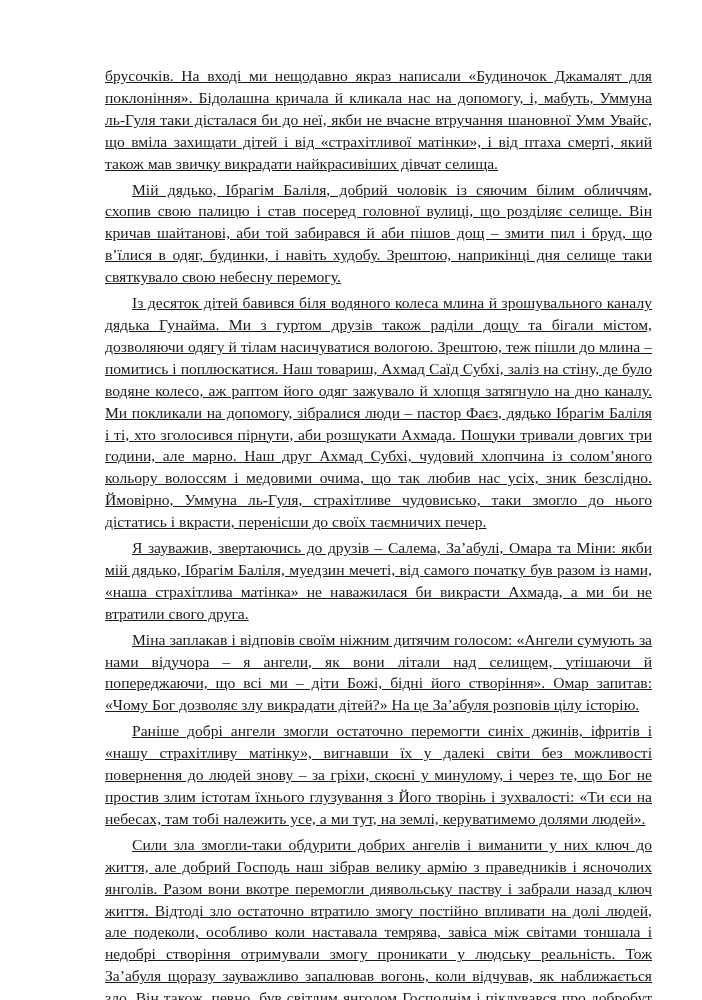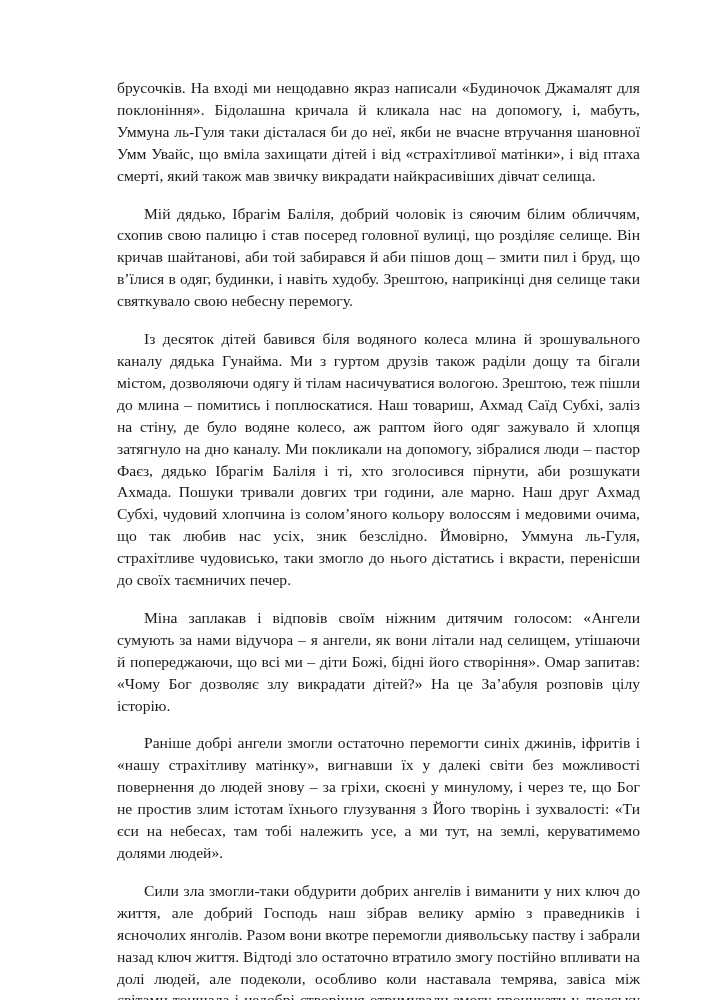--- a/index.html
+++ b/index.html
@@ -8,27 +8,28 @@
     position: absolute;
     left: 101px;
     top: 61px;
     width: 555px;
     font-family: "Liberation Serif", serif;
     font-size: 15.6px;
     line-height: 21.9px;
     color: #1a1a1a;
     text-align: justify;
   }
-  .para { margin: 16px; text-indent: 0; }
+  .para { margin: 4px; text-indent: 0; text-decoration: underline; }
   .para.indent { text-indent: 27px; }
 </style>
 </head>
 <body>
 
 <div class="page">
   <p class="para">брусочків. На вході ми нещодавно якраз написали «Будиночок Джамалят для поклоніння». Бідолашна кричала й кликала нас на допомогу, і, мабуть, Уммуна ль-Гуля таки дісталася би до неї, якби не вчасне втручання шановної Умм Увайс, що вміла захищати дітей і від «страхітливої матінки», і від птаха смерті, який також мав звичку викрадати найкрасивіших дівчат селища.</p>
   <p class="para indent">Мій дядько, Ібрагім Баліля, добрий чоловік із сяючим білим обличчям, схопив свою палицю і став посеред головної вулиці, що розділяє селище. Він кричав шайтанові, аби той забирався й аби пішов дощ – змити пил і бруд, що в’їлися в одяг, будинки, і навіть худобу. Зрештою, наприкінці дня селище таки святкувало свою небесну перемогу.</p>
   <p class="para indent">Із десяток дітей бавився біля водяного колеса млина й зрошувального каналу дядька Гунайма. Ми з гуртом друзів також раділи дощу та бігали містом, дозволяючи одягу й тілам насичуватися вологою. Зрештою, теж пішли до млина – помитись і поплюскатися. Наш товариш, Ахмад Саїд Субхі, заліз на стіну, де було водяне колесо, аж раптом його одяг зажувало й хлопця затягнуло на дно каналу. Ми покликали на допомогу, зібралися люди – пастор Фаєз, дядько Ібрагім Баліля і ті, хто зголосився пірнути, аби розшукати Ахмада. Пошуки тривали довгих три години, але марно. Наш друг Ахмад Субхі, чудовий хлопчина із солом’яного кольору волоссям і медовими очима, що так любив нас усіх, зник безслідно. Ймовірно, Уммуна ль-Гуля, страхітливе чудовисько, таки змогло до нього дістатись і вкрасти, перенісши до своїх таємничих печер.</p>
+  <p class="para indent">Я зауважив, звертаючись до друзів – Салема, За’абулі, Омара та Міни: якби мій дядько, Ібрагім Баліля, муедзин мечеті, від самого початку був разом із нами, «наша страхітлива матінка» не наважилася би викрасти Ахмада, а ми би не втратили свого друга.</p>
   <p class="para indent">Міна заплакав і відповів своїм ніжним дитячим голосом: «Ангели сумують за нами відучора – я ангели, як вони літали над селищем, утішаючи й попереджаючи, що всі ми – діти Божі, бідні його створіння». Омар запитав: «Чому Бог дозволяє злу викрадати дітей?» На це За’абуля розповів цілу історію.</p>
   <p class="para indent">Раніше добрі ангели змогли остаточно перемогти синіх джинів, іфритів і «нашу страхітливу матінку», вигнавши їх у далекі світи без можливості повернення до людей знову – за гріхи, скоєні у минулому, і через те, що Бог не простив злим істотам їхнього глузування з Його творінь і зухвалості: «Ти єси на небесах, там тобі належить усе, а ми тут, на землі, керуватимемо долями людей».</p>
   <p class="para indent">Сили зла змогли-таки обдурити добрих ангелів і виманити у них ключ до життя, але добрий Господь наш зібрав велику армію з праведників і ясночолих янголів. Разом вони вкотре перемогли диявольську паству і забрали назад ключ життя. Відтоді зло остаточно втратило змогу постійно впливати на долі людей, але подеколи, особливо коли наставала темрява, завіса між світами тоншала і недобрі створіння отримували змогу проникати у людську реальність. Тож За’абуля щоразу зауважливо запалював вогонь, коли відчував, як наближається зло. Він також, певно, був світлим янголом Господнім і піклувався про добробут ближніх.</p>
   <p class="para indent" style="text-align-last: justify;">Та зло раз у раз знаходило можливості потрапляти у наш світ – зазвичай через людей. Так, Абу Раваш із роду Сальманія неприємно вразив нас тим, як зміг обдурити жителів селища й своїми зловмисними оборудками сприяв руйнації наших будинків і полів. Він мав якийсь творчий геній у справах скоєння лиха і був хитрим як лисиця. Та За’абуля</p>
 </div>
 
 </body></html>

